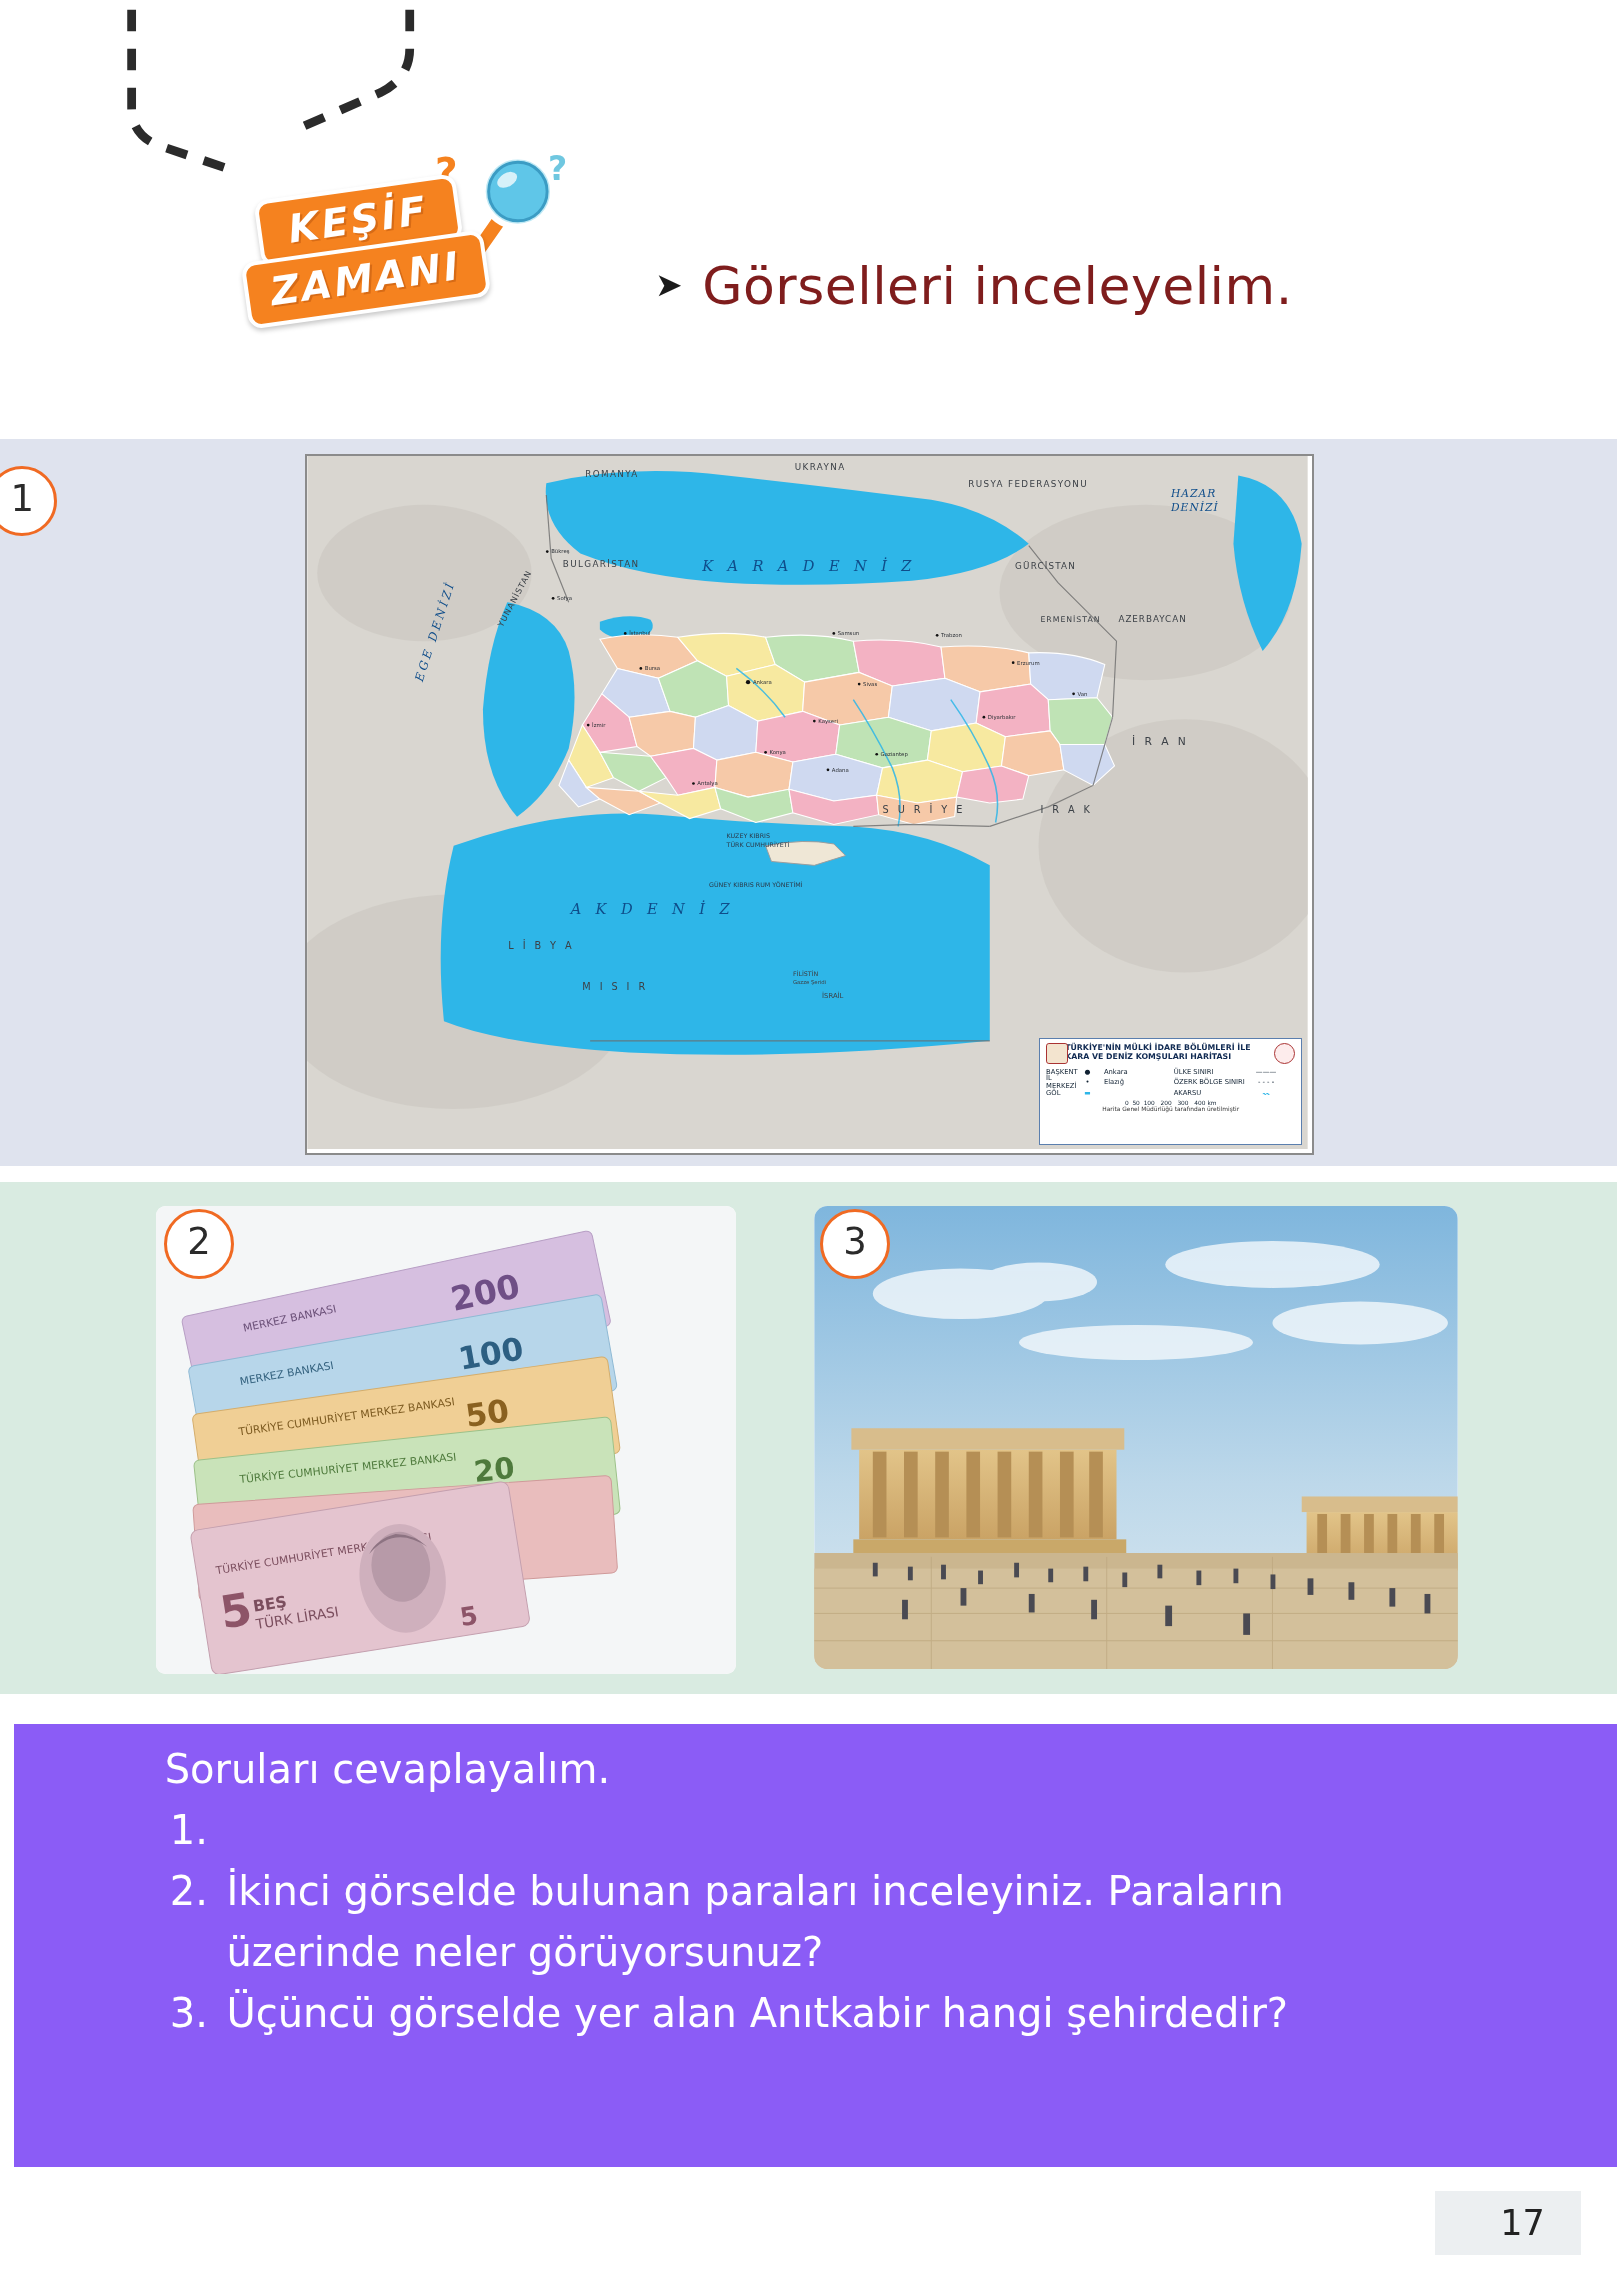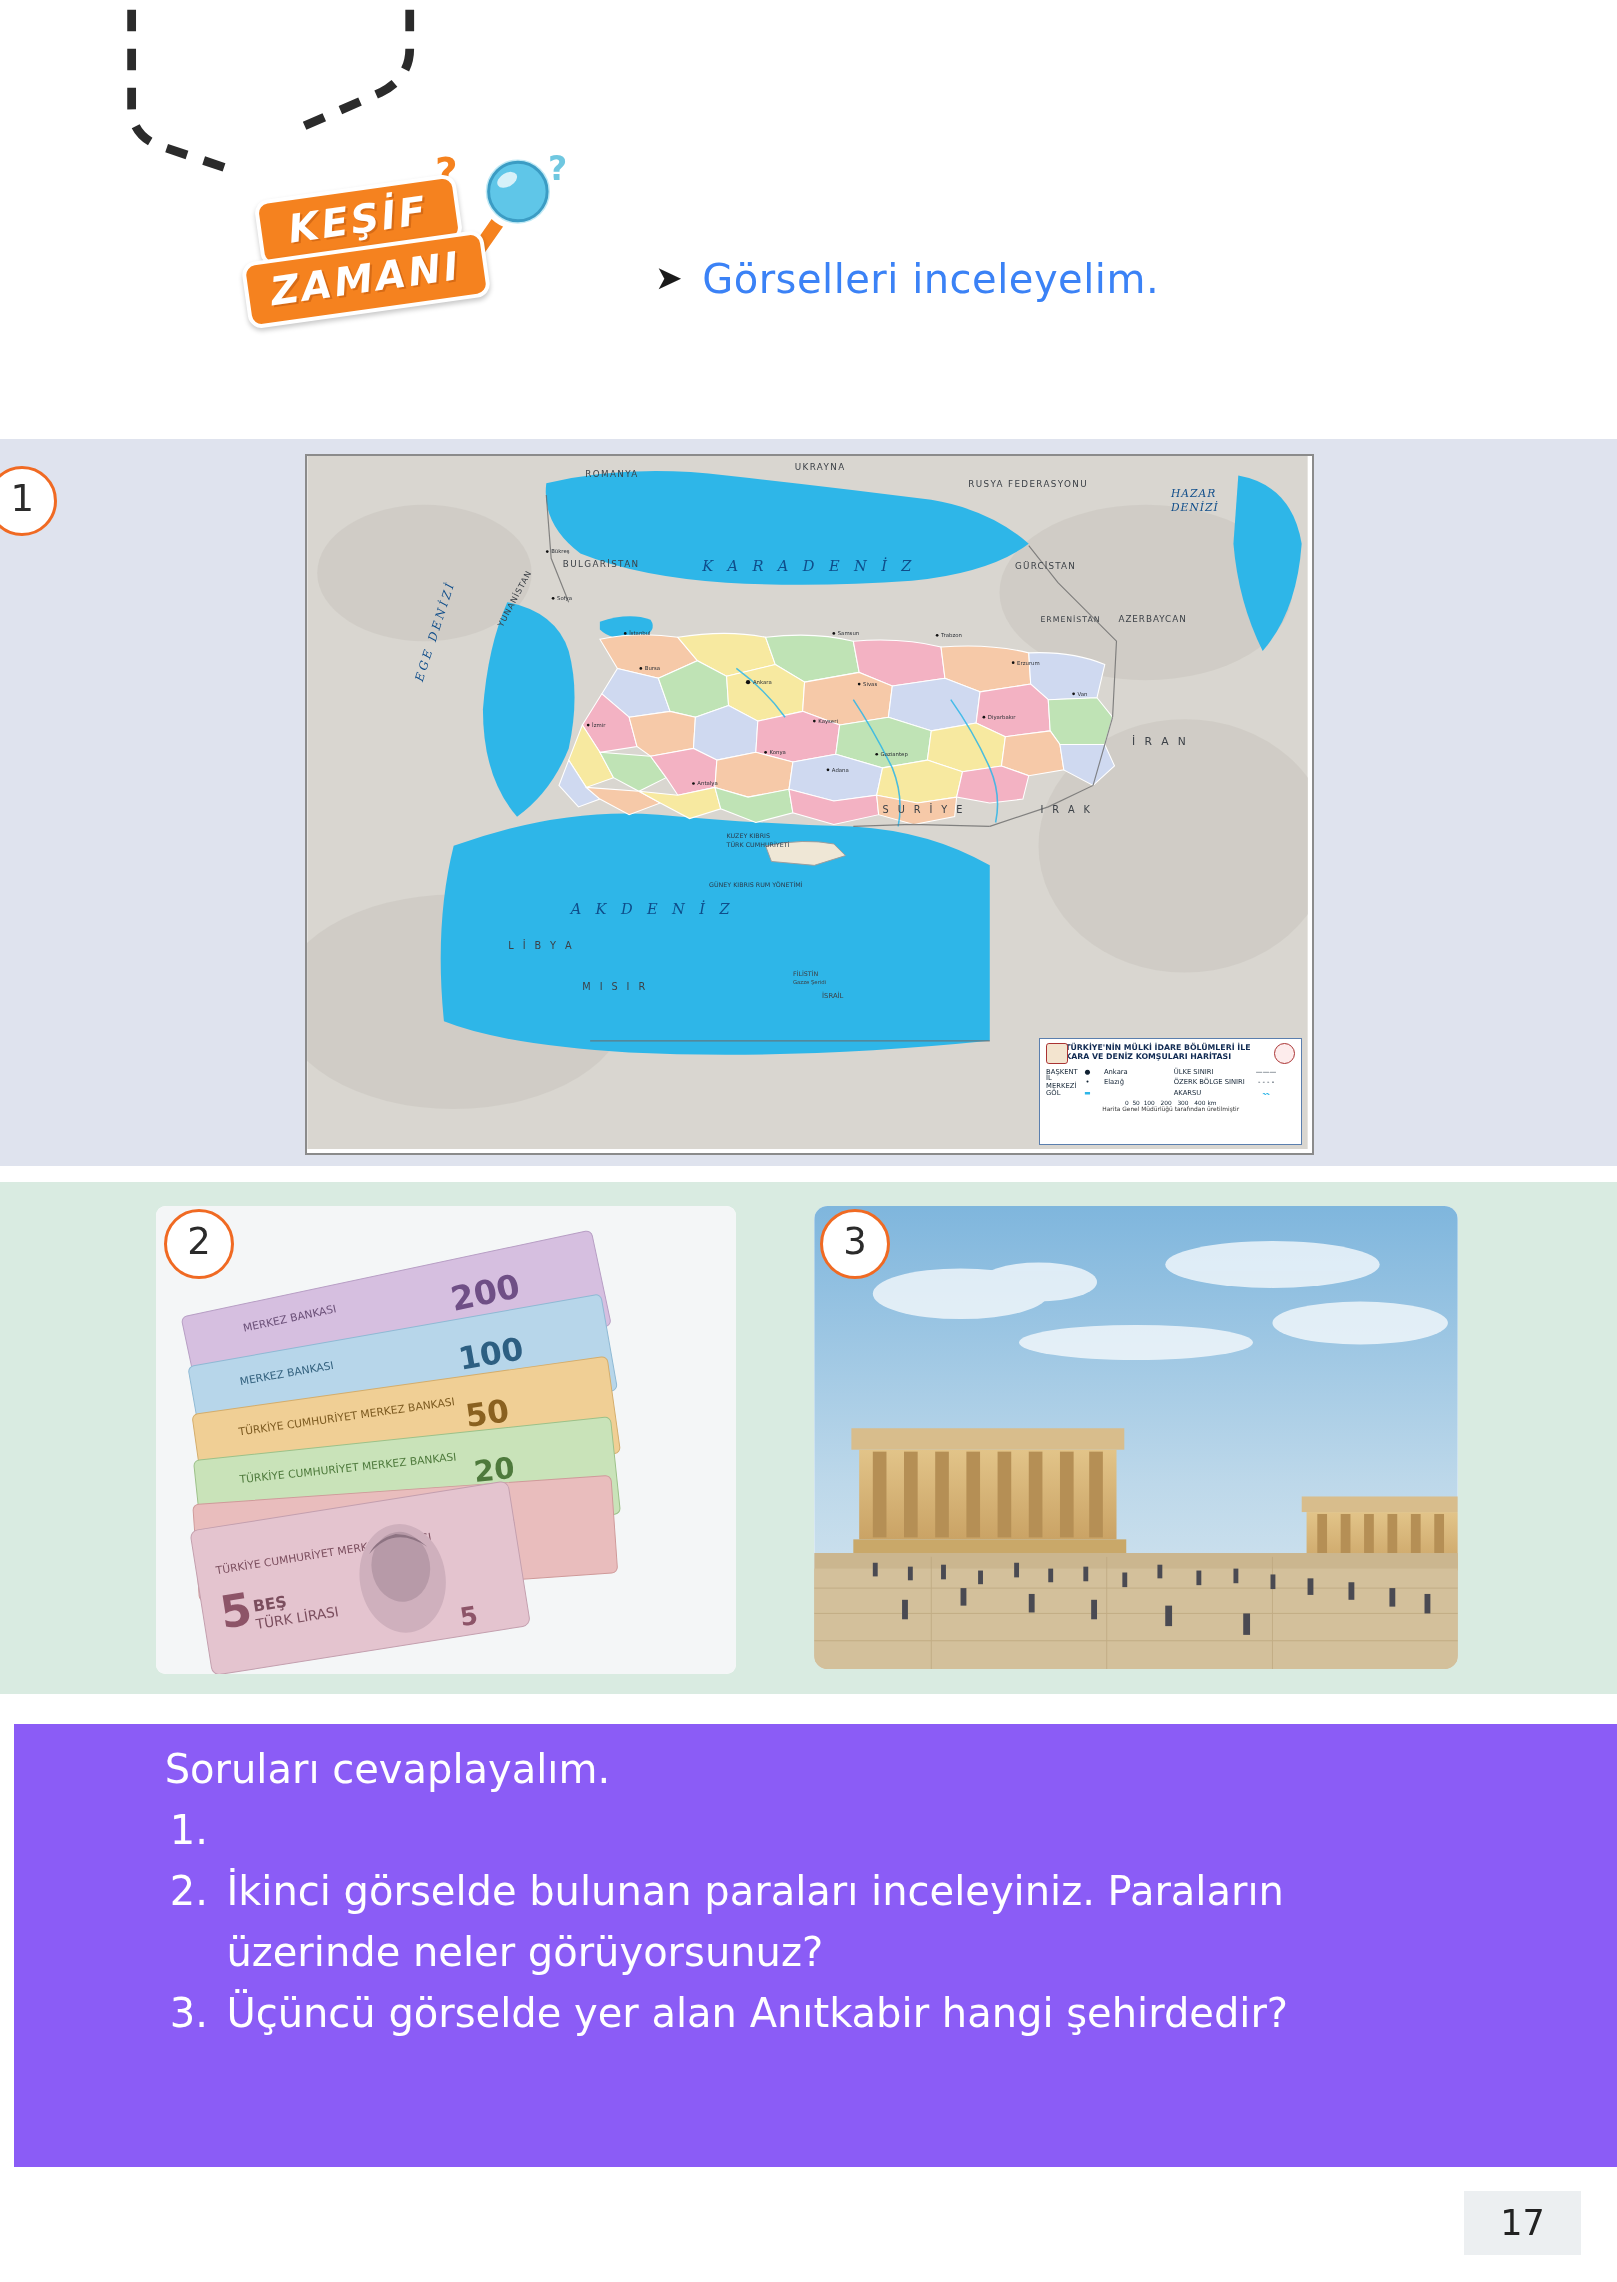--- a/index.html
+++ b/index.html
@@ -75,22 +75,22 @@
     gap: 19.5px;
   }
   .instruction .arrow {
     color: #1a1a1a;
     font-size: 33px;
     line-height: 1;
     transform: translateY(-2px);
   }
   .instruction .txt {
     font-family: "DejaVu Sans", sans-serif;
-    font-size: 40px;
-    color: #3b82f6;
+    font-size: 52px;
+    color: #7f1d1d;
     letter-spacing: 0.5px;
   }
 
   
   .panel-map {
     position: absolute;
     left: 0;
     top: 439px;
     width: 1618px;
     height: 727px;
@@ -257,20 +257,21 @@
     right: 37px;
     bottom: 27px;
     width: 117px;
     height: 64px;
     background: #eceff1;
     color: #222;
     font-size: 35px;
     text-align: center;
     line-height: 64px;
     font-family: "DejaVu Sans", sans-serif;
+    padding-left: 29px;
   }
 </style>
 </head>
 <body>
 
 <svg class="dashed-frame" viewBox="0 0 330 260">
   <path d="M15,-20 L15,120 Q15,150 45,160 L120,185" fill="none" stroke="#2b2b2b" stroke-width="9" stroke-dasharray="22 18" stroke-linecap="butt"></path>
   <path d="M300,-20 L300,60 Q300,90 270,105 L190,140" fill="none" stroke="#2b2b2b" stroke-width="9" stroke-dasharray="22 18" stroke-linecap="butt"></path>
 </svg>
 

